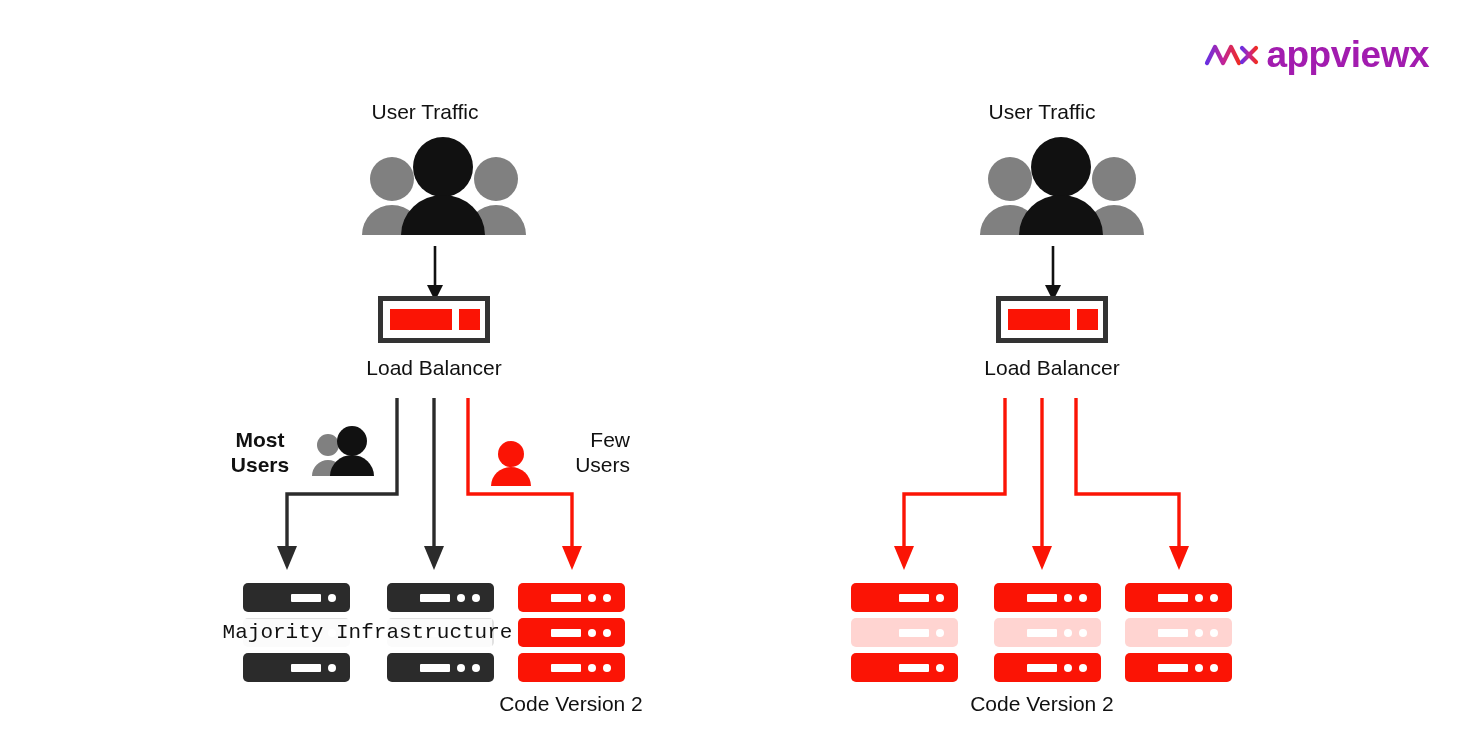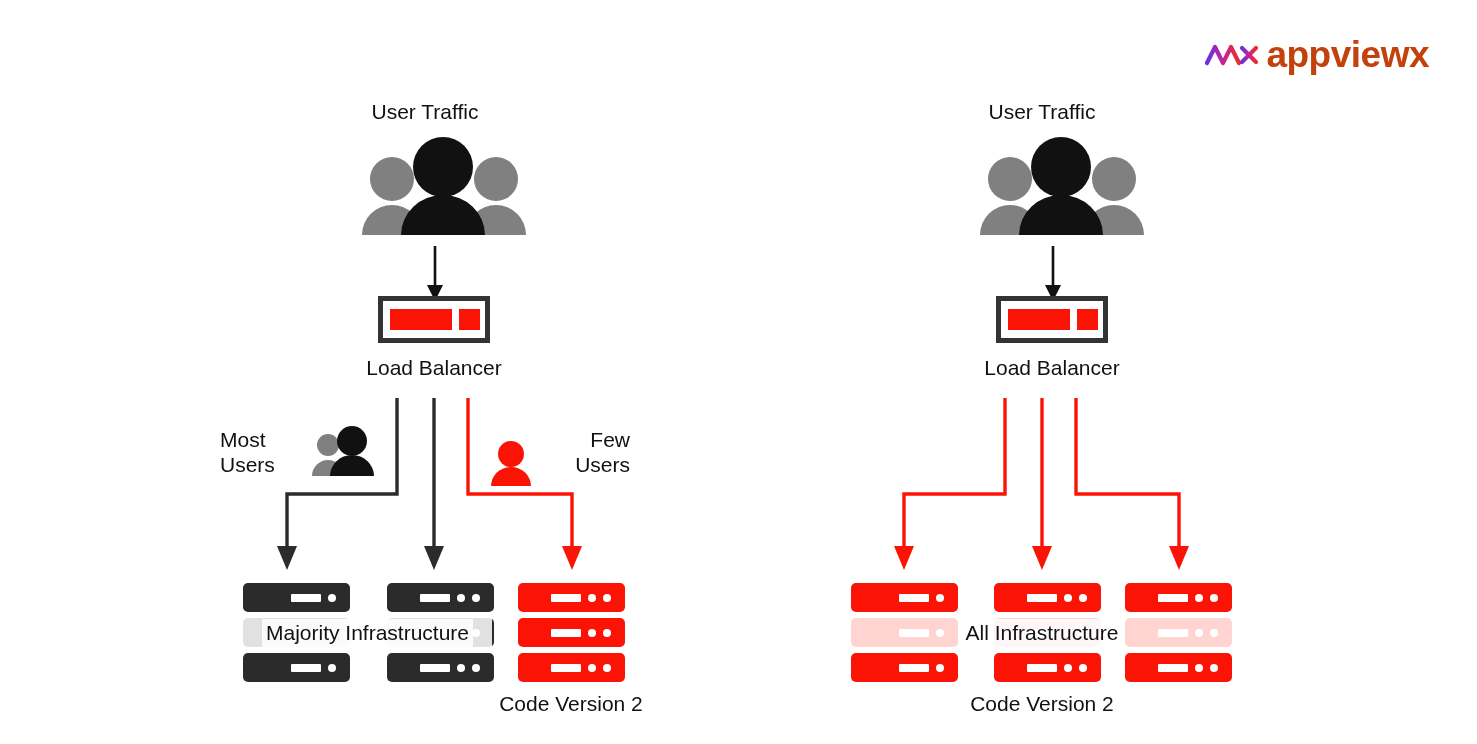--- a/index.html
+++ b/index.html
@@ -24,34 +24,34 @@
     top: 36px;
     right: 48px;
     display: flex;
     align-items: center;
     gap: 8px;
   }
   #logo .wordmark {
     font-size: 37px;
     font-weight: 700;
     letter-spacing: -0.5px;
-    color: #c2410c;
+    color: #a21caf;
     line-height: 1;
   }
 
   
   .caption {
     color: #111111;
     font-size: 21px;
     font-weight: 400;
     text-align: center;
     white-space: nowrap;
     line-height: 1.18;
   }
-  .caption.left-align { text-align: left; }
+  .caption.left-align { text-align: center; font-weight: bold; }
   .caption.right-align { text-align: right; }
 
   
   .people-group { width: 184px; height: 95px; }
   .single-person { width: 46px; height: 46px; }
   .duo-person { width: 66px; height: 48px; }
 
   
   .load-balancer {
     width: 112px;
@@ -90,20 +90,21 @@
     height: 30px;
   }
   .overlay-band.red-tint { background: rgba(255,255,255,0.82); }
   .band-label {
     font-size: 21px;
     color: #111111;
     white-space: nowrap;
     background: rgba(255,255,255,0.86);
     padding: 2px 4px;
     line-height: 1.1;
+    font-family: Liberation Mono, monospace;
   }
 
   svg { display: block; overflow: visible; }
 </style>
 </head>
 <body>
 
 <div id="canvas">
 
   <div class="abs" id="logo">
@@ -329,20 +330,17 @@
           <div class="srv-dot"></div>
         </div>
       <div class="server red" style="margin-top:6px;">
           <div class="srv-bar"></div>
           <div class="srv-dot"></div>
           <div class="srv-dot"></div>
         </div>
     </div>
 
     <div class="abs overlay-band red-tint" style="left:91px;top:618px;width:382px;"></div>
-    <div class="abs" style="left:91px;top:618px;width:382px;height:30px;display:flex;align-items:center;justify-content:center;">
-      <span class="band-label" style="background:rgba(255,255,255,0.82);">All Infrastructure</span>
-    </div>
 
     <div class="abs caption" style="left:192px;top:692px;width:180px;">Code Version 2</div>
   </div>
 
 </div>
 
 </body></html>

